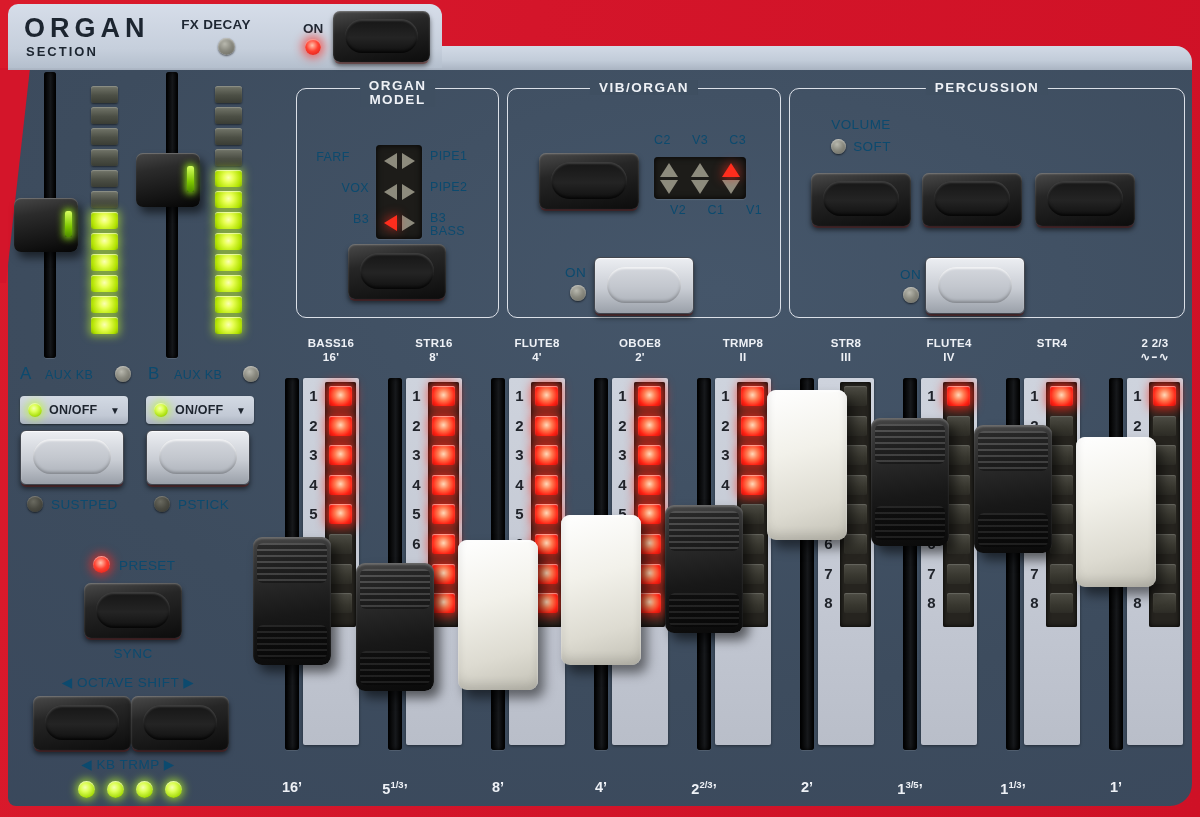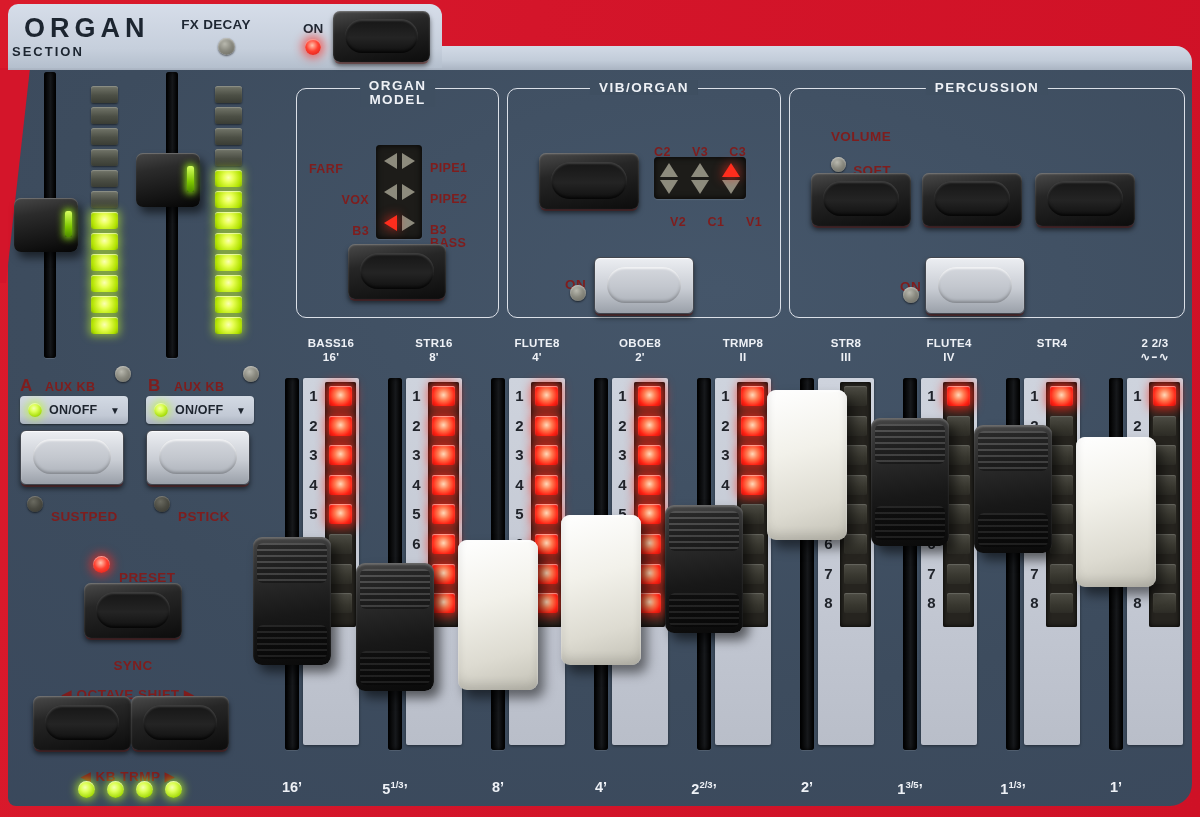--- a/index.html
+++ b/index.html
@@ -28,21 +28,21 @@
     border-radius:0 16px 0 0;
   }
   .header-tab{
     position:absolute;left:8px;top:4px;width:434px;height:64px;
     background:linear-gradient(180deg,#d6dde9 0%,#c6cfdc 70%,#b4bfcd 100%);
     border-radius:10px 12px 0 0;
   }
 
   
   .t-dark{color:#1e2733;font-weight:bold;}
-  .t-white{color:#7f1d1d;font-weight:bold;letter-spacing:.4px;margin-top:12px;}
+  .t-white{color:#0c4a6e;font-weight:normal;letter-spacing:.4px;}
   .organ-title{font-size:27px;letter-spacing:5px;color:#1c2530;font-weight:bold;}
   .organ-sub{font-size:13px;letter-spacing:2px;color:#1c2530;font-weight:bold;}
   .lbl12{font-size:12.5px;}
   .lbl13{font-size:13.5px;}
 
   
   .led{border-radius:50%;}
   .led-grey{background:radial-gradient(circle at 40% 35%,#b8b8ae 0%,#8a8a80 45%,#62625a 100%);box-shadow:inset 0 1px 2px rgba(255,255,255,.5),0 1px 2px rgba(0,0,0,.6);}
   .led-dark{background:radial-gradient(circle at 40% 35%,#6a6a60 0%,#4a4a42 50%,#34342e 100%);box-shadow:inset 0 1px 1px rgba(255,255,255,.25),0 1px 2px rgba(0,0,0,.6);}
   .led-red-on{background:radial-gradient(circle at 45% 40%,#ffc4ae 0%,#ff4030 45%,#d81410 100%);box-shadow:0 0 10px 3px rgba(255,40,30,.65),inset 0 1px 1px rgba(255,255,255,.5);}
@@ -175,21 +175,21 @@
 </style>
 </head>
 <body>
 
 <div class="panel"></div>
 <div class="red-wedge"></div>
 <div class="top-band"></div>
 <div class="header-tab"></div>
 
 <div class="abs organ-title" style="left:24px;top:13px;">ORGAN</div>
-<div class="abs organ-sub" style="left:12px;top:44px;">SECTION</div>
+<div class="abs organ-sub" style="left:26px;top:44px;">SECTION</div>
 <div class="abs t-dark lbl13" style="left:160px;top:17px;width:112px;text-align:center;letter-spacing:.3px;">FX DECAY</div>
 <div class="abs led led-grey" style="left:218px;top:38px;width:17px;height:17px;"></div>
 <div class="abs t-dark lbl13" style="left:296px;top:21px;width:34px;text-align:center;">ON</div>
 <div class="abs led led-red-on" style="left:305px;top:39px;width:16px;height:16px;"></div>
 <div class="abs btn-dark" style="left:333px;top:11px;width:97px;height:51px;"></div>
 
 <div class="abs slot" style="left:44px;top:72px;width:12px;height:286px;"></div>
 <div class="abs slot" style="left:166px;top:72px;width:12px;height:286px;"></div>
 <div class="fadercap-top" style="left:14px;top:198px;width:64px;height:54px;">
   <div class="cap-green" style="right:6px;top:13px;height:26px;"></div>
@@ -282,21 +282,21 @@
           <span class="tri tri-l"></span>
           <span class="tri tri-r"></span>
         </div>
         <div style="flex: 1 1 0%; display: flex; align-items: center; justify-content: center; gap: 5px;">
           <span class="tri tri-l lit"></span>
           <span class="tri tri-r"></span>
         </div>
       </div>
   </div>
   <div id="om-left-labels">
-      <div class="abs t-white lbl12" style="left: 12px; top: 61px; width: 72px; text-align: left;">FARF</div>
+      <div class="abs t-white lbl12" style="left: 0px; top: 61px; width: 72px; text-align: center;">FARF</div>
       <div class="abs t-white lbl12" style="left: 0px; top: 92px; width: 72px; text-align: right;">VOX</div>
       <div class="abs t-white lbl12" style="left: 0px; top: 123px; width: 72px; text-align: right;">B3</div>
     </div>
   <div id="om-right-labels">
       <div class="abs t-white lbl12" style="left: 133px; top: 61px; width: 52px; line-height: 13px;">PIPE1</div>
       <div class="abs t-white lbl12" style="left: 133px; top: 92px; width: 52px; line-height: 13px;">PIPE2</div>
       <div class="abs t-white lbl12" style="left: 133px; top: 123px; width: 52px; line-height: 13px;">B3 BASS</div>
     </div>
   <div class="abs btn-dark" style="left:51px;top:155px;width:98px;height:55px;"></div>
 </div>

